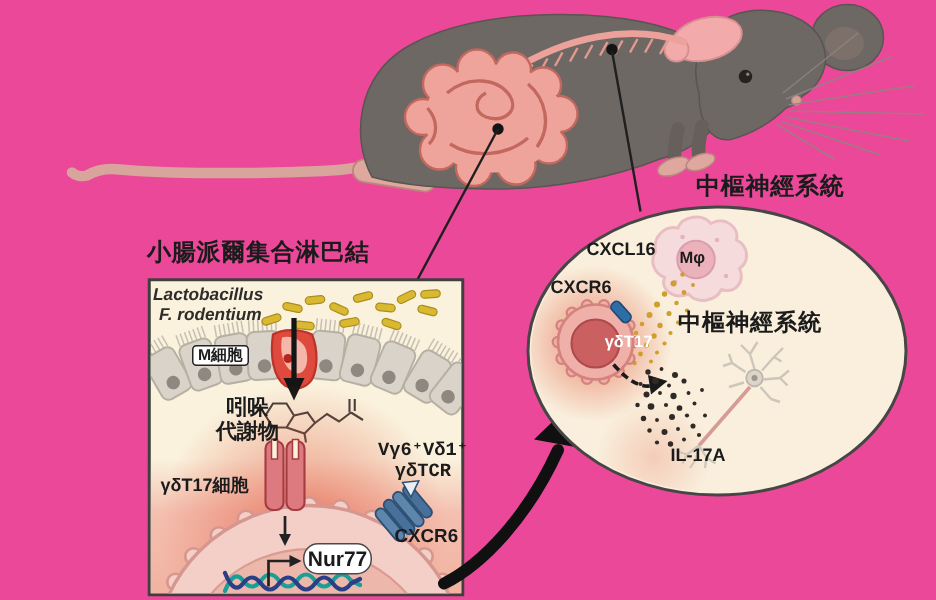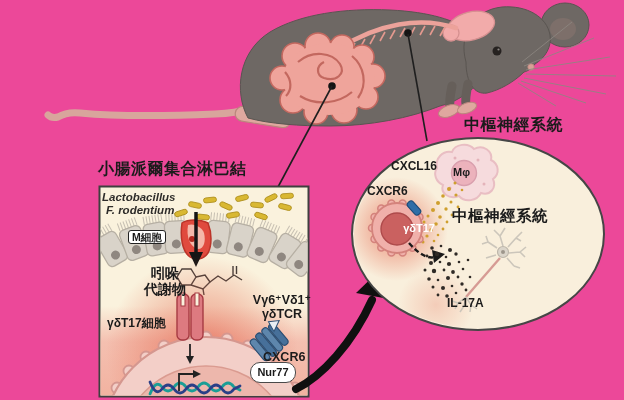--- a/index.html
+++ b/index.html
@@ -4,23 +4,23 @@
 <style>
   html,body{margin:0;padding:0;background:#fff;}
   #stage{position:relative;width:624px;height:400px;background:#ec4899;overflow:hidden;
          font-family:"Liberation Sans","DejaVu Sans",sans-serif;color:#1b1b1b;}
   #art{position:absolute;left:0;top:0;z-index:1;}
   .lbl{position:absolute;z-index:2;font-weight:bold;white-space:nowrap;line-height:1.15;}
   .title{font-size:16px;letter-spacing:0.5px;}
   .ital{font-style:italic;font-size:11.5px;color:#2e2c2a;}
   .boxed{background:#ffffff;border:1.5px solid #222;border-radius:3px;padding:0 3px;font-size:10.5px;}
   .pill{background:#ffffff;border:1.8px solid #4a4a4a;border-radius:10px;width:44px;height:19px;
-        display:flex;align-items:center;justify-content:center;font-size:11px;margin-left:48px;}
+        display:flex;align-items:center;justify-content:center;font-size:14px;}
   .ctr{text-align:center;margin-left:22px;}
-  .ctr span{display:block;}
+  .ctr span{display:block;font-family:Liberation Mono, monospace;}
   .white{color:#ffffff;}
 </style>
 </head>
 <body>
 
 <div id="stage">
 <svg id="art" width="624" height="400" viewBox="0 0 624 400">
   <defs>
     <radialGradient id="glowRed">
       <stop offset="0" stop-color="rgba(224,78,55,0.62)"></stop>

